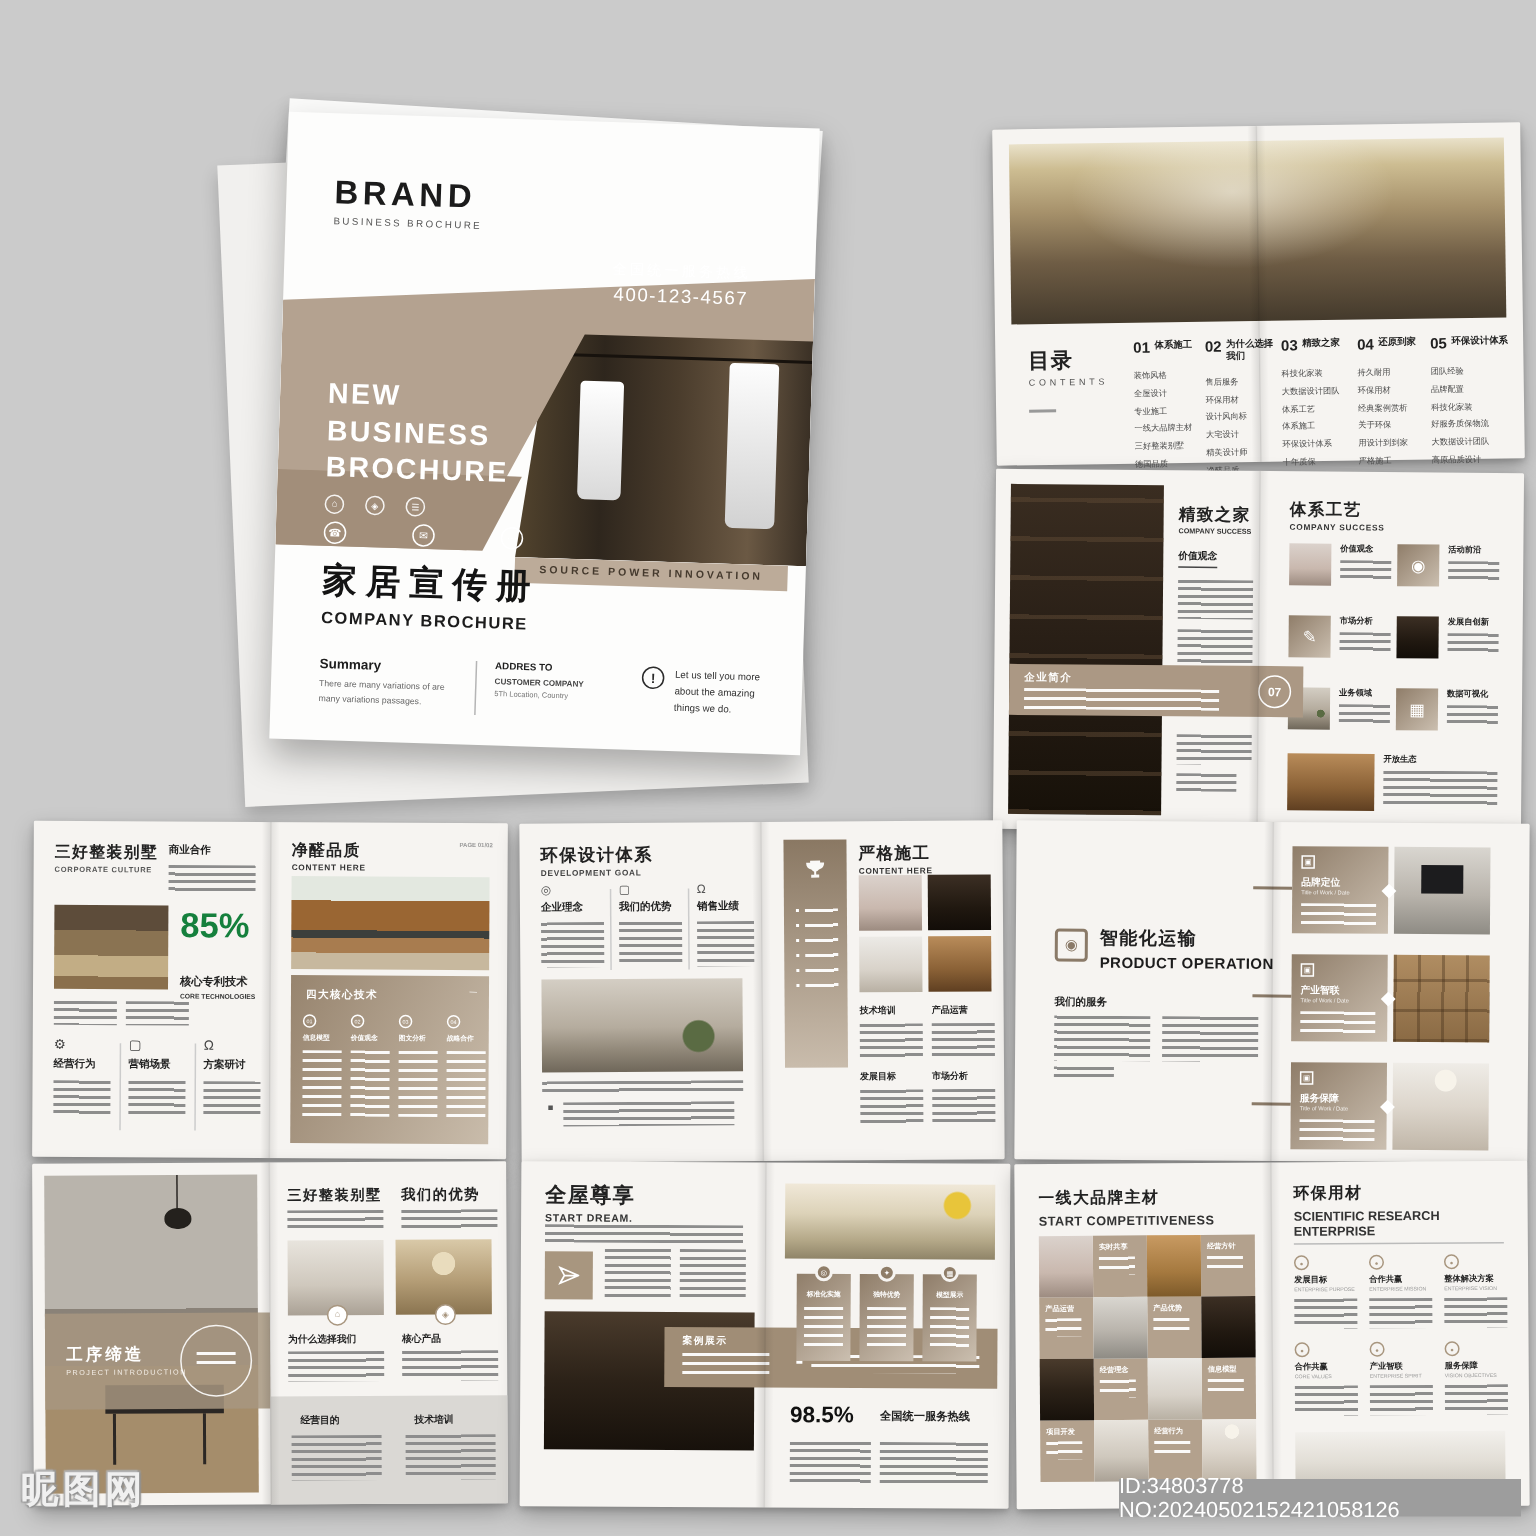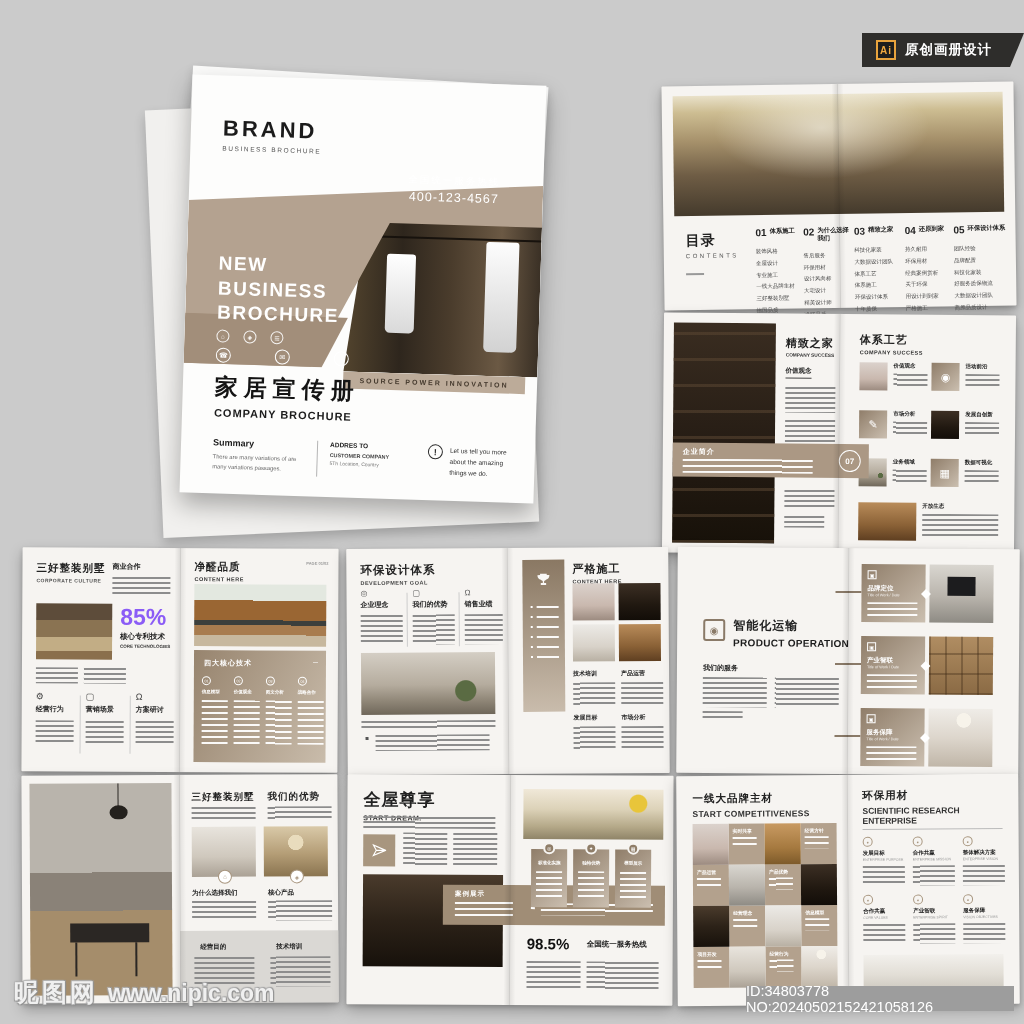--- a/index.html
+++ b/index.html
@@ -48,24 +48,20 @@
 .lblcell .t{font-size:4.8px;font-weight:bold;color:#fff}
 .gridlab{font-size:5.5px;font-weight:bold;color:#222}
 .wm{color:#f0f0f0;font-weight:bold;text-shadow:1px 1px 1px #8e8e8e,-1px -1px 1px #b5b5b5,1px -1px 1px #9a9a9a,-1px 1px 1px #9a9a9a}
 .cn-h{font-weight:bold;color:#222;letter-spacing:1px}
 .en-h{font-weight:bold;color:#333}
 </style>
 </head>
 <body>
 
 <div class="topbar">
-  <div class="tb tb-dark">
-    <span class="aib">Ai</span>
-    <span>原创画册设计</span>
-  </div>
 </div>
 
 <div class="a" style="left:148px;top:64px;width:432px;height:478px">
   <div class="a" style="left:32px;top:12px;width:356px;height:420px;background:#fbfbfa;transform:rotate(3.5deg);box-shadow:0 4px 10px rgba(0,0,0,.16)"></div>
   <div class="a" style="left:6px;top:38px;width:376px;height:428px;background:#f1f0ee;transform:rotate(-2.5deg);box-shadow:0 6px 12px rgba(0,0,0,.2)"></div>
   <div class="a" style="left:38px;top:16px;width:354px;height:418px;background:#fdfdfc;transform:rotate(1.8deg);box-shadow:0 12px 24px rgba(0,0,0,.3)">
     <div class="ph pB" style="left:156px;top:140px;width:198px;height:152px;clip-path:polygon(12% 0,100% 0,100% 100%,2% 100%)">
       <div class="a" style="left:0;top:10%;width:100%;height:2px;background:#17120d"></div>
       <div class="a" style="left:22%;top:22%;width:15%;height:52%;background:linear-gradient(180deg,#ffffff,#d9d9d9);border-radius:3px 3px 5px 5px"></div>
       <div class="a" style="left:72%;top:12%;width:17%;height:72%;background:linear-gradient(180deg,#fdfdfd,#d2d2d2);border-radius:3px 3px 5px 5px"></div>
@@ -270,22 +266,22 @@
   <div class="a" style="left:14px;top:14px">
     <div class="cn-h" style="font-size:10.5px">三好整装别墅</div>
     <div class="en-h" style="font-size:5px;color:#555;margin-top:2px;letter-spacing:.5px">CORPORATE CULTURE</div>
   </div>
   <div class="a" style="left:90px;top:14px;width:58px">
     <div class="b" style="font-size:7px;color:#222">商业合作</div>
     <div class="lns" style="width:58px;height:18px;margin-top:5px"></div>
   </div>
   <div class="ph pE" style="left:14px;top:56px;width:76px;height:56px"></div>
   <div class="a" style="left:98px;top:58px">
-    <div class="b" style="font-size:23px;color:#8b5cf6;line-height:1">85%</div>
-    <div class="b" style="font-size:7.5px;color:#222;margin-top:3px">核心专利技术</div>
+    <div class="b" style="font-size:23px;color:#15803d;line-height:1">85%</div>
+    <div class="b" style="font-size:7.5px;color:#222;margin-top:21px">核心专利技术</div>
     <div class="b" style="font-size:4.5px;color:#333;margin-top:2px">CORE TECHNOLOGIES</div>
   </div>
   <div class="lns a" style="left:14px;top:120px;width:42px;height:16px"></div>
   <div class="lns a" style="left:62px;top:120px;width:42px;height:16px"></div>
   <div class="a" style="left:14px;top:144px">
       <div style="font-size:9px;color:#444">⚙</div>
       <div class="b" style="font-size:7px;color:#222;margin-top:3px">经营行为</div>
       <div class="lns" style="width:38px;height:24px;margin-top:6px"></div>
     </div>
   <div class="vline a" style="left:58px;top:148px;height:58px"></div>
@@ -438,20 +434,27 @@
 </div>
 
 <div class="spread" style="left:22px;top:775px;width:316px;height:228px;transform:rotate(-0.3deg)">
   <div class="fold"></div>
   <div class="ph pN" style="left:8px;top:8px;width:142px;height:212px">
     <div class="a" style="left:62%;top:0;width:1px;height:24px;background:#2a2623"></div>
     <div class="a cir" style="left:56%;top:22px;width:18px;height:14px;background:#24211d;border-radius:50% 50% 46% 46%"></div>
     <div class="a" style="left:28%;top:66%;width:56%;height:9%;background:#2b2724"></div>
     <div class="a" style="left:32%;top:75%;width:2px;height:16%;background:#2b2724"></div>
     <div class="a" style="left:74%;top:75%;width:2px;height:16%;background:#2b2724"></div>
+  </div>
+  <div class="a" style="left:8px;top:100px;width:150px;height:64px;background:rgba(167,150,128,.85)">
+    <div class="b" style="position:absolute;left:14px;top:20px;font-size:11px;color:#fff;letter-spacing:2px">工序缔造</div>
+    <div style="position:absolute;left:14px;top:38px;font-size:4.8px;color:#f4efe8;letter-spacing:1px">PROJECT INTRODUCTION</div>
+    <div class="cir" style="position:absolute;right:12px;top:8px;width:48px;height:48px;border:1px solid rgba(255,255,255,.9)">
+      <div class="lnsw" style="width:26px;height:12px"></div>
+    </div>
   </div>
   <div class="b a" style="left:170px;top:16px;font-size:9.5px;color:#222;letter-spacing:1px">三好整装别墅</div>
   <div class="b a" style="left:246px;top:16px;font-size:9.5px;color:#222;letter-spacing:1px">我们的优势</div>
   <div class="lns a" style="left:170px;top:32px;width:64px;height:14px"></div>
   <div class="lns a" style="left:246px;top:32px;width:64px;height:14px"></div>
   <div class="ph pS" style="left:170px;top:52px;width:64px;height:50px"></div>
   <div class="ph pT" style="left:242px;top:52px;width:64px;height:50px"></div>
   <div class="a cir" style="left:196px;top:95px;width:14px;height:14px;background:#fff;border:1px solid #a8967f;color:#a8967f;font-size:6px;z-index:3">⌂</div>
   <div class="a cir" style="left:268px;top:95px;width:14px;height:14px;background:#fff;border:1px solid #a8967f;color:#a8967f;font-size:6px;z-index:3">◈</div>
   <div class="b a" style="left:170px;top:114px;font-size:6.5px;color:#222">为什么选择我们</div>
@@ -462,21 +465,21 @@
     <div class="b" style="position:absolute;left:20px;top:12px;font-size:6.5px;color:#222">经营目的</div>
     <div class="b" style="position:absolute;left:96px;top:12px;font-size:6.5px;color:#222">技术培训</div>
     <div class="lns" style="position:absolute;left:14px;top:26px;width:60px;height:30px"></div>
     <div class="lns" style="position:absolute;left:90px;top:26px;width:60px;height:30px"></div>
   </div>
 </div>
 
 <div class="spread" style="left:347px;top:775px;width:326px;height:230px;transform:rotate(0.3deg)">
   <div class="fold"></div>
   <div class="a" style="left:16px;top:14px">
-    <div class="cn-h" style="font-size:17px">全屋尊享</div>
+    <div class="cn-h" style="font-size:14px">全屋尊享</div>
     <div class="en-h" style="font-size:7px;margin-top:3px;letter-spacing:.5px">START DREAM.</div>
   </div>
   <div class="lns a" style="left:16px;top:42px;width:132px;height:12px"></div>
   <div class="a" style="left:16px;top:60px;width:32px;height:32px;background:#a8967f;display:flex;align-items:center;justify-content:center">
     <svg viewBox="0 0 24 24" style="width:14px;height:14px">
         <path d="M2 21l21-9L2 3l5 9-5 9zm5-9h16" fill="none" stroke="#fff" stroke-width="2"></path>
       </svg>
   </div>
   <div class="lns a" style="left:56px;top:58px;width:44px;height:34px"></div>
   <div class="lns a" style="left:106px;top:58px;width:44px;height:34px"></div>
@@ -597,17 +600,16 @@
       <span class="cir" style="width:10px;height:10px;border:1.5px solid #a8967f;color:#a8967f;font-size:4px">●</span>
       <div class="b" style="font-size:5.5px;color:#222;margin-top:3px">服务保障</div>
       <div style="font-size:3.5px;color:#999;margin-top:1px">VISION OBJECTIVES</div>
       <div class="lns" style="width:42px;height:20px;margin-top:4px"></div>
     </div>
   <div class="ph pQ" style="left:186px;top:180px;width:140px;height:40px"></div>
 </div>
 
 <div class="a" style="left:14px;top:976px;display:flex;align-items:baseline;gap:10px">
   <span class="wm" style="font-size:25px;letter-spacing:3px">昵图网</span>
-  <span class="wm" style="font-size:23px">www.nipic.com</span>
 </div>
 <div class="a" style="left:746px;top:986px;width:268px;height:25px;background:#9d9d9d;display:flex;align-items:center;justify-content:center">
   <span style="font-size:14.5px;color:#fff">ID:34803778 NO:20240502152421058126</span>
 </div>
 
 </body></html>

